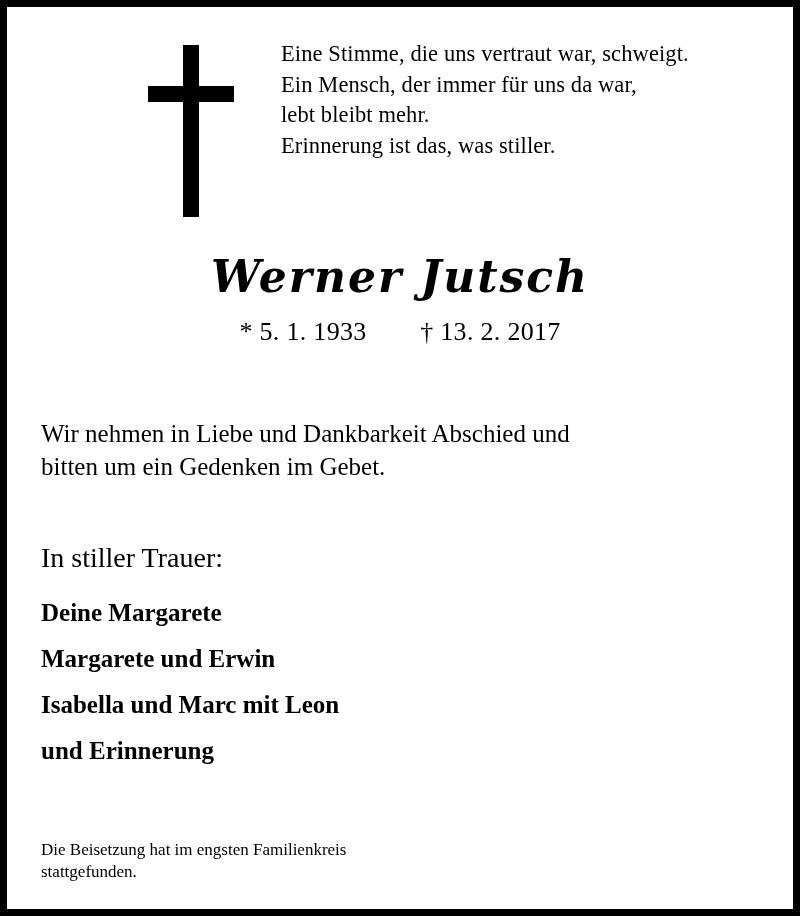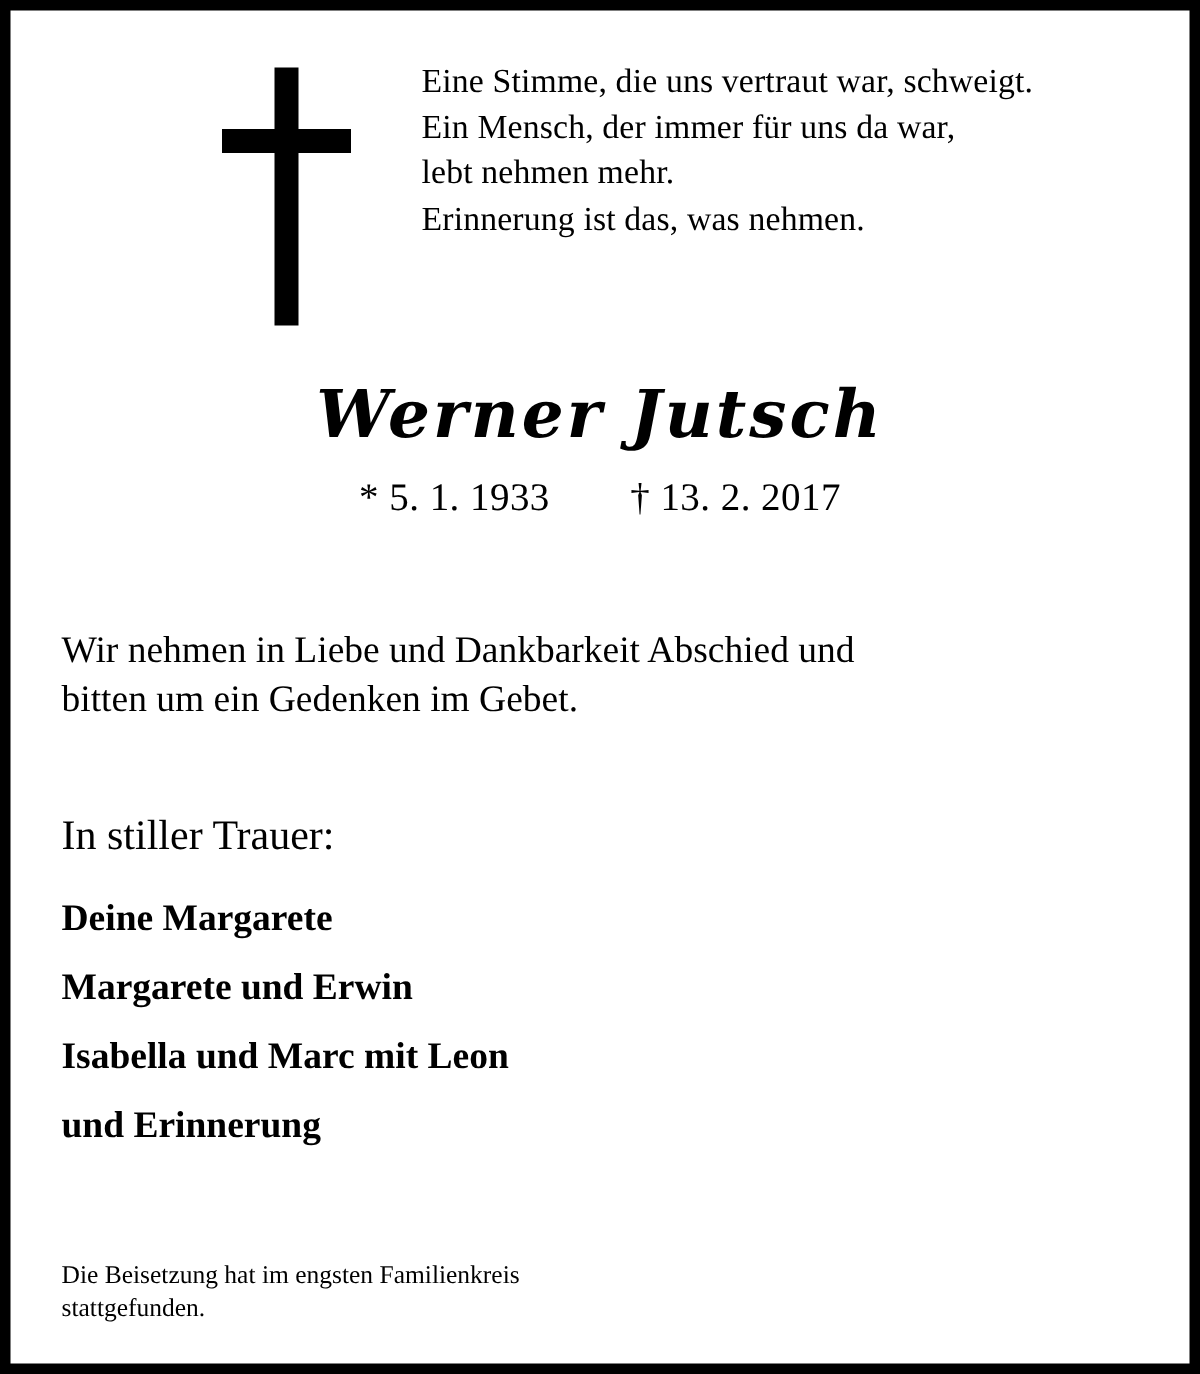--- a/index.html
+++ b/index.html
@@ -122,22 +122,22 @@
   <div class="inner">
 
     <div class="top-block">
       <div class="cross-wrap">
         <div class="cross-vert"></div>
         <div class="cross-horz"></div>
       </div>
       <div class="verse">
         <div>Eine Stimme, die uns vertraut war, schweigt.</div>
         <div>Ein Mensch, der immer für uns da war,</div>
-        <div>lebt nehmen mehr.</div>
-        <div>Erinnerung ist das, was nehmen.</div>
+        <div>lebt bleibt mehr.</div>
+        <div>Erinnerung ist das, was stiller.</div>
       </div>
     </div>
 
     <div class="name">Werner Jutsch</div>
 
     <div class="dates">
       <span>*</span>
       <span>5. 1. 1933</span>
       <span class="sep"></span>
       <span>†</span>

